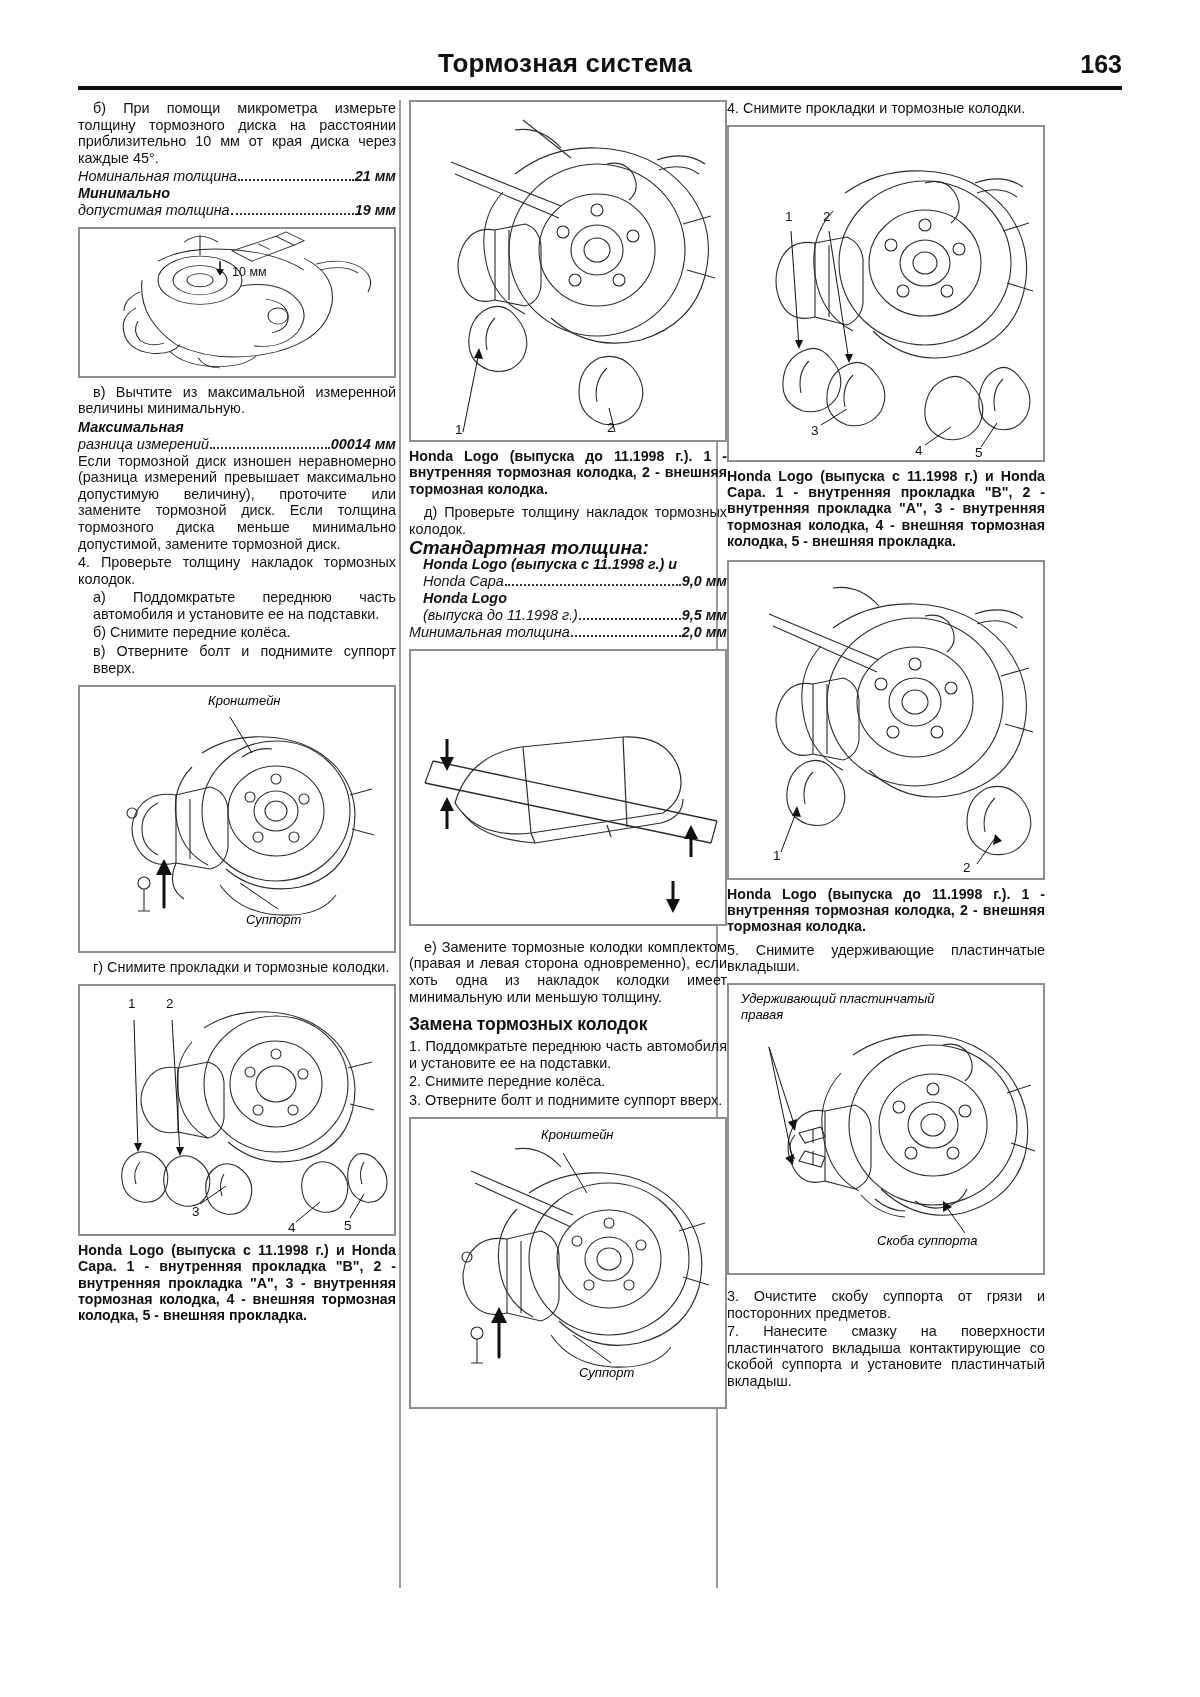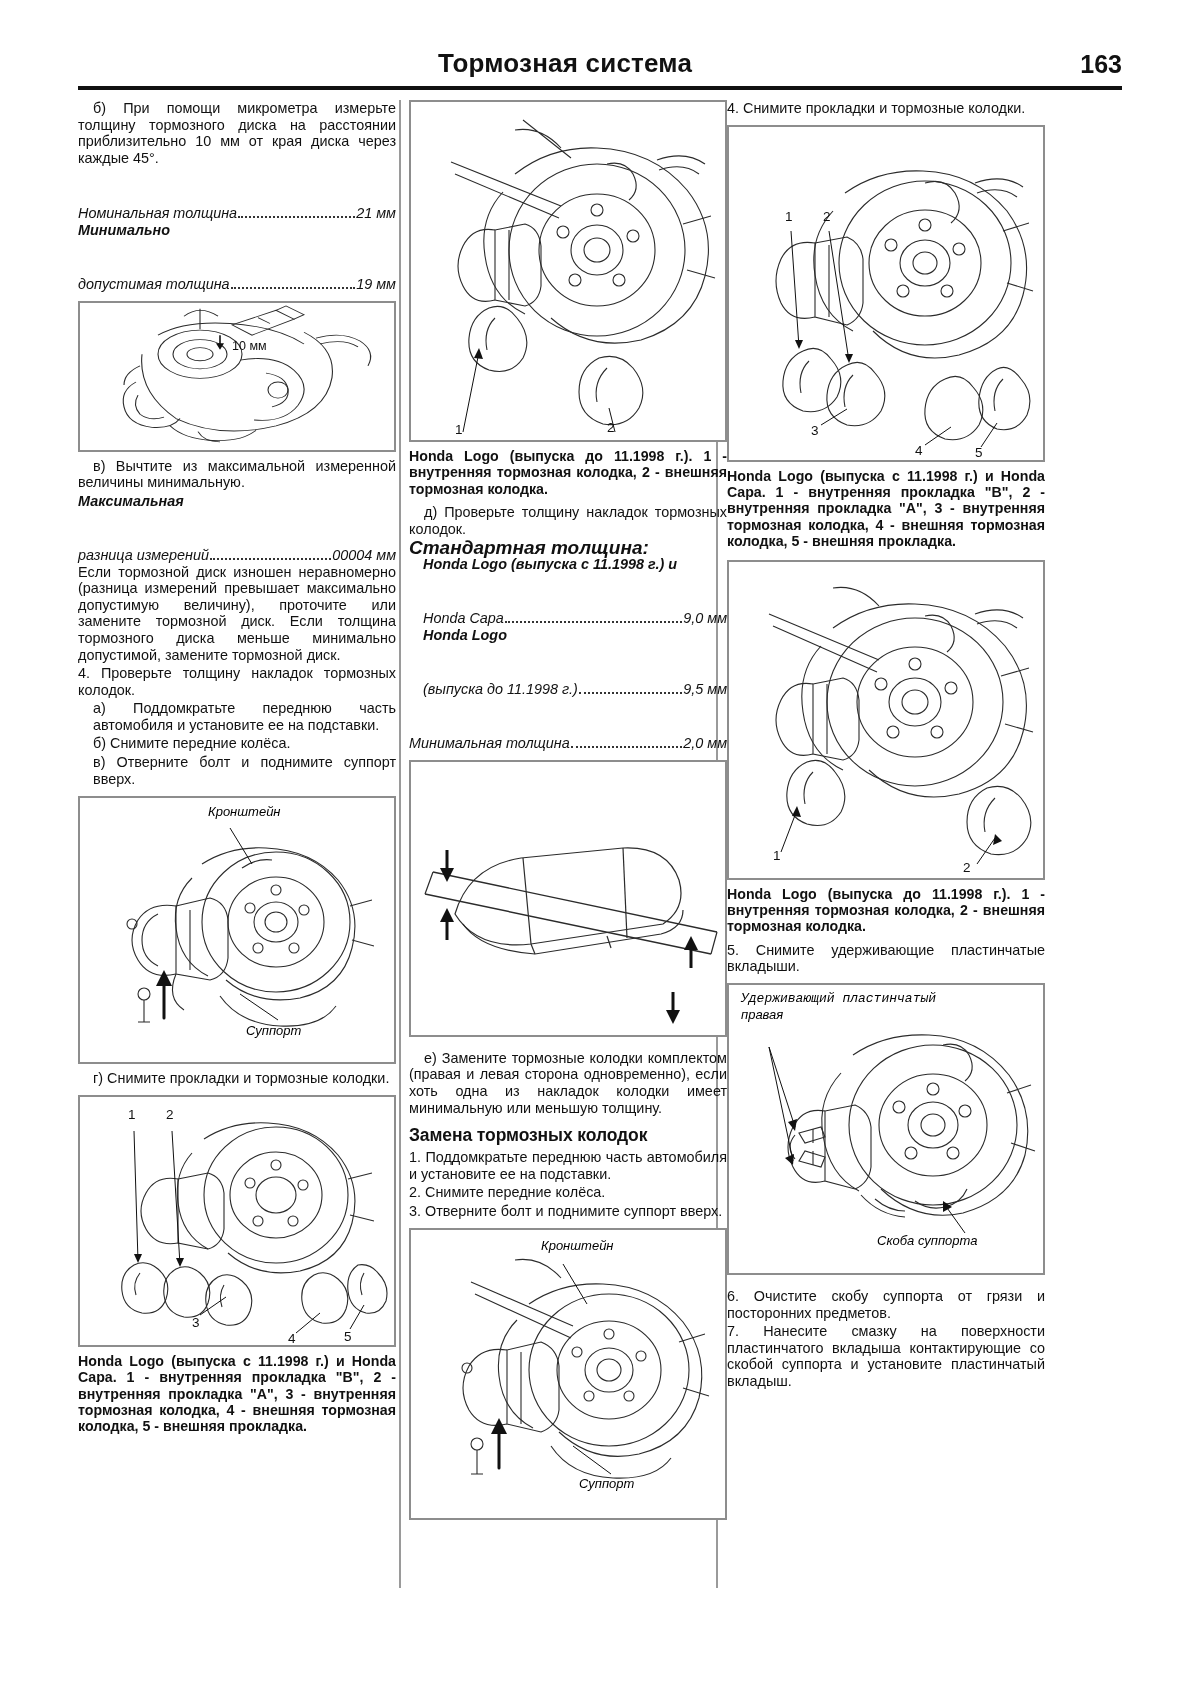--- a/index.html
+++ b/index.html
@@ -59,21 +59,21 @@
   }
   .spec {
     font-style: italic; font-size: 14.4px; line-height: 16.8px;
     display: flex; align-items: baseline; width: 100%;
   }
   .spec .lbl { white-space: nowrap; }
   .spec .dots {
     flex: 1 1 auto; border-bottom: 2px dotted #333;
     margin: 0 1px 3px 1px; min-width: 6px; height: 1px;
   }
-  .spec .val { white-space: nowrap; font-weight: normal; font-style: italic; margin-top: 37px; }
+  .spec .val { white-space: nowrap; font-weight: bold; font-style: italic; }
   .spec.i { padding-left: 14px; }
   .sect-head {
     font-size: 17.5px; font-weight: bold; margin: 9px 0 3px 0;
     letter-spacing: -.1px;
   }
   .gap-s { height: 7px; }
 
   
   .fig {
     border: 2px solid #8d8d8d; background: #fff;
@@ -162,21 +162,21 @@
       </svg>
       <div class="fig-dim" style="left:152px;top:36px;">10 мм</div>
     </div>
 
     <p class="p ind" style="margin-top:6px;">в) Вычтите из максимальной измеренной величины минимальную.</p>
 
     <div class="ital" style="font-size:14.4px;line-height:16.8px;">Максимальная</div>
     <div class="spec">
       <span class="lbl">разница измерений</span>
       <span class="dots"></span>
-      <span class="val">00004 мм</span>
+      <span class="val">00014 мм</span>
     </div>
 
     <p class="p">Если тормозной диск изношен неравномерно (разница измерений превышает максимально допустимую величину), проточите или замените тормозной диск. Если толщина тормозного диска меньше минимально допустимой, замените тормозной диск.</p>
     <p class="p">4. Проверьте толщину накладок тормозных колодок.</p>
     <p class="p ind2">а) Поддомкратьте переднюю часть автомобиля и установите ее на подставки.</p>
     <p class="p ind2">б) Снимите передние колёса.</p>
     <p class="p ind2">в) Отверните болт и поднимите суппорт вверх.</p>
 
     <div class="fig" style="height:268px;margin-top:9px;">
       <svg viewBox="0 0 314 264" preserveAspectRatio="none" aria-hidden="true">
@@ -576,23 +576,23 @@
           <path d="M40 62 L66 142"></path>
           <path d="M40 62 L64 176"></path>
           <path d="M236 248 L216 220"></path>
         </g>
         <g fill="#111">
           <path d="M66 146 l-7 -9 9 -3 z"></path>
           <path d="M64 180 l-8 -7 9 -4 z"></path>
           <path d="M214 216 l0 11 9 -5 z"></path>
         </g>
       </svg>
-      <div class="fig-label" style="left:12px;top:6px;font-family:Liberation Mono, monospace;">Удерживающий пластинчатый</div>
+      <div class="fig-label" style="left:12px;top:6px;">Удерживающий пластинчатый</div>
       <div class="fig-label" style="left:12px;top:22px;">правая</div>
       <div class="fig-label" style="left:148px;top:248px;">Скоба суппорта</div>
     </div>
 
     <div class="gap-s"></div>
-    <p class="p">6. Очистите скобу суппорта от грязи и посторонних предметов.</p>
+    <p class="p">3. Очистите скобу суппорта от грязи и посторонних предметов.</p>
     <p class="p">7. Нанесите смазку на поверхности пластинчатого вкладыша контактирующие со скобой суппорта и установите пластинчатый вкладыш.</p>
   </div>
 
 </div>
 
 </body></html>

